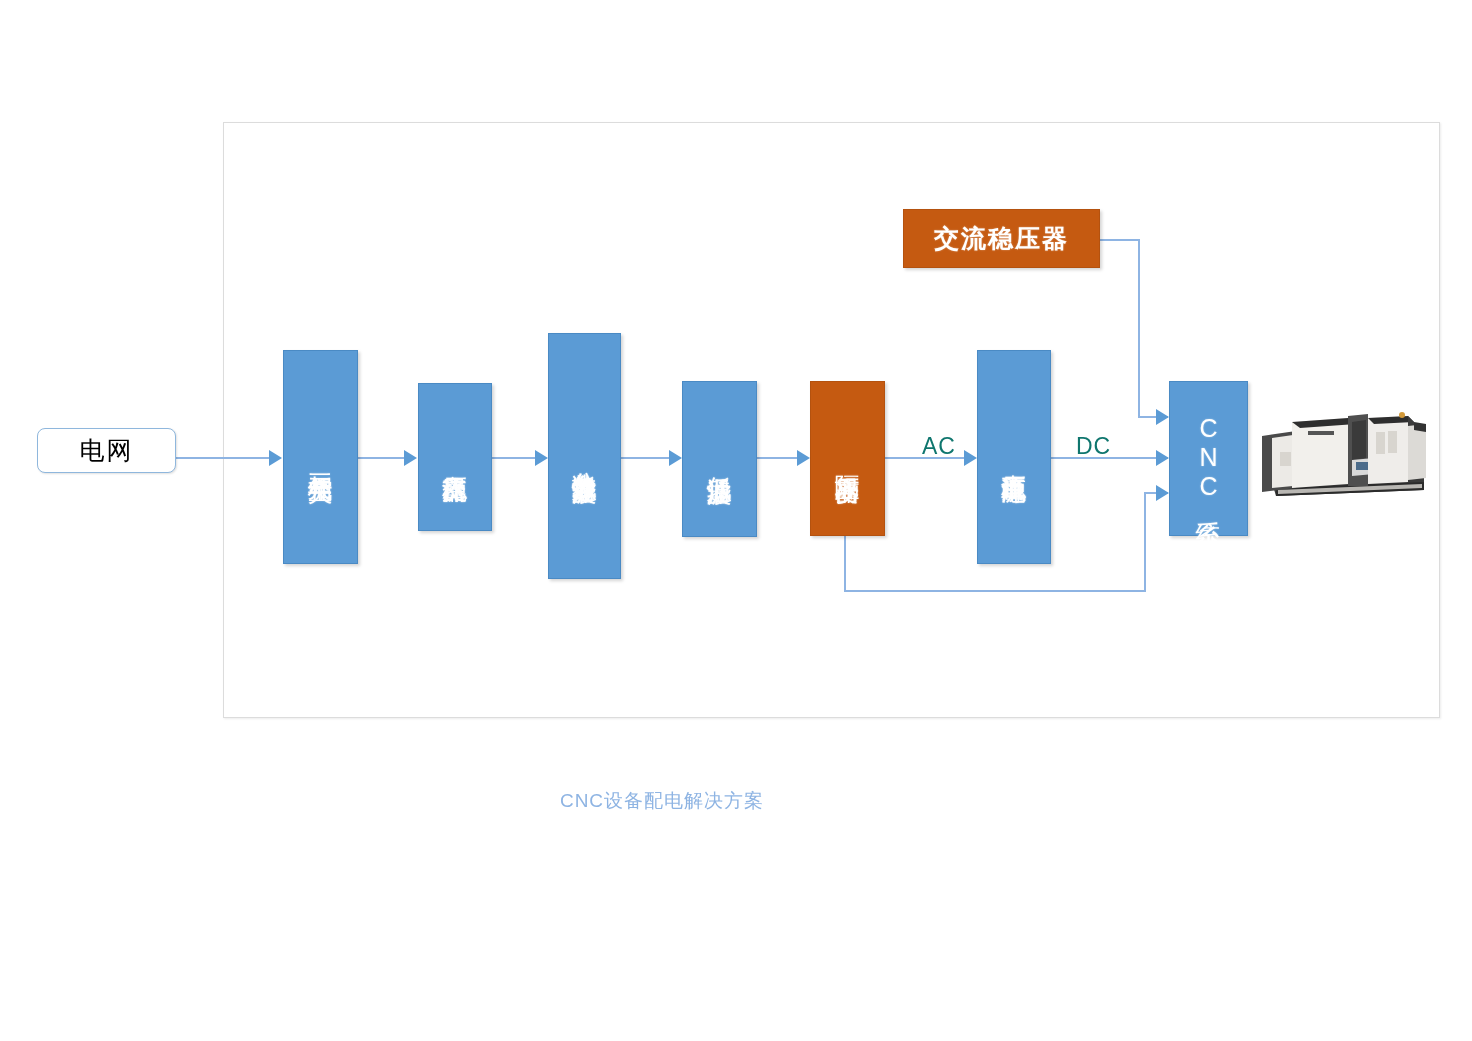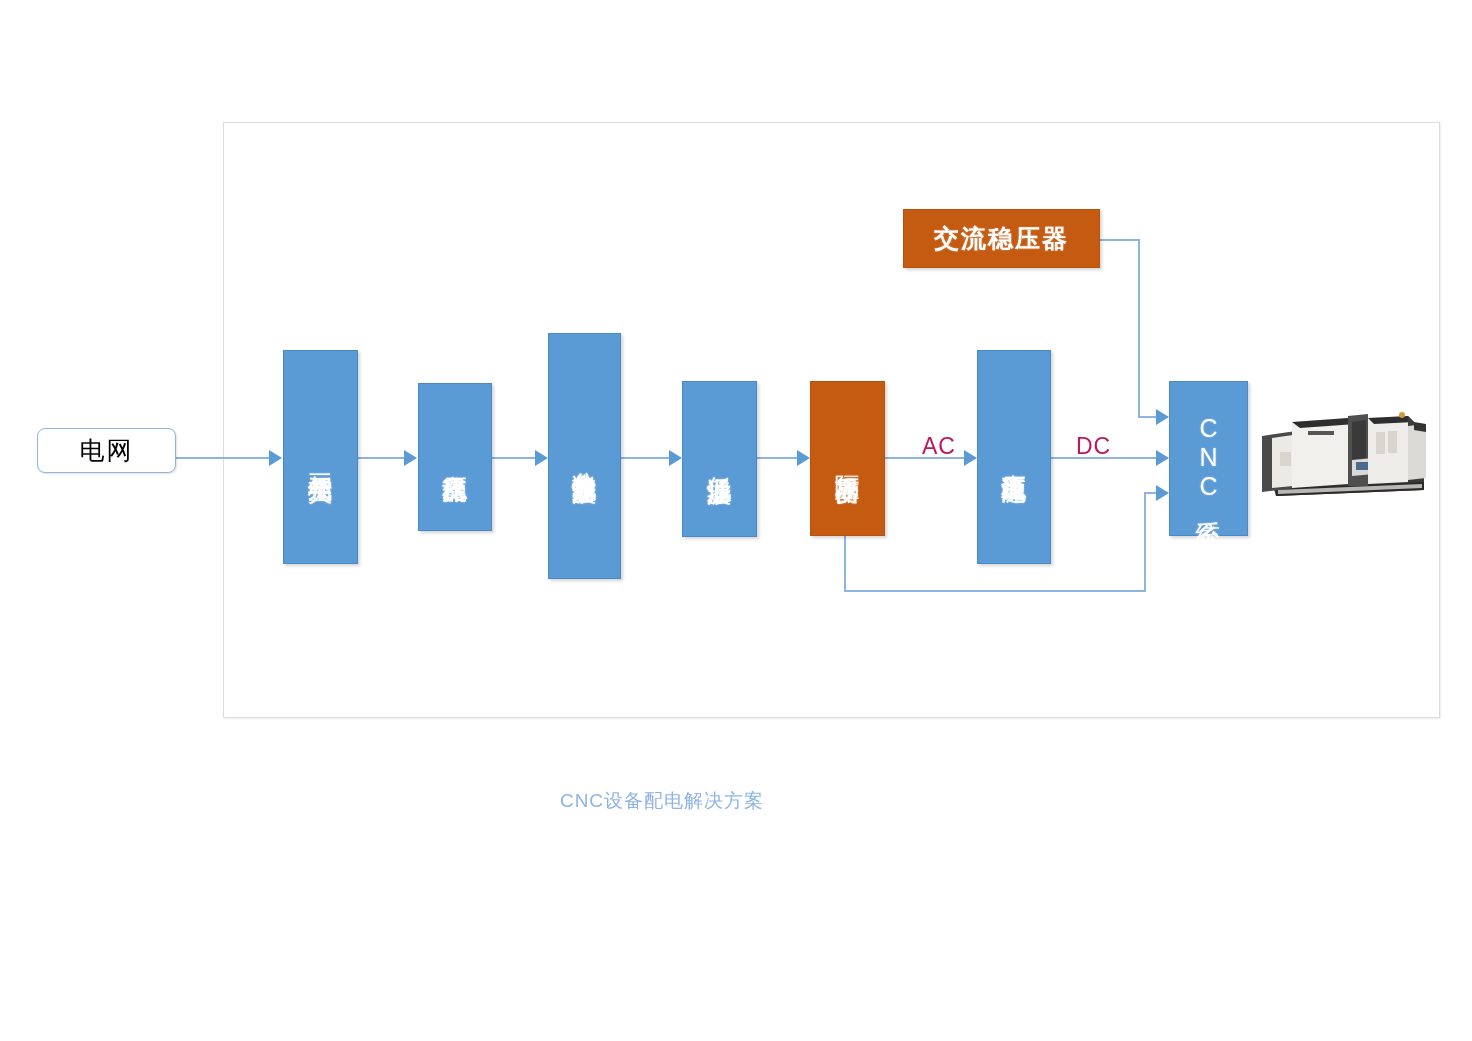--- a/index.html
+++ b/index.html
@@ -92,21 +92,21 @@
     position: absolute;
     width: 0;
     height: 0;
     border-top: 8px solid transparent;
     border-bottom: 8px solid transparent;
     border-left: 13px solid #5b9bd5;
   }
   .edge-label {
     position: absolute;
     font-size: 23px;
-    color: #be185d;
+    color: #0f766e;
     letter-spacing: 1px;
   }
   
   #cnc-machine {
     position: absolute;
     left: 1256px;
     top: 398px;
     width: 176px;
     height: 112px;
     overflow: hidden;

